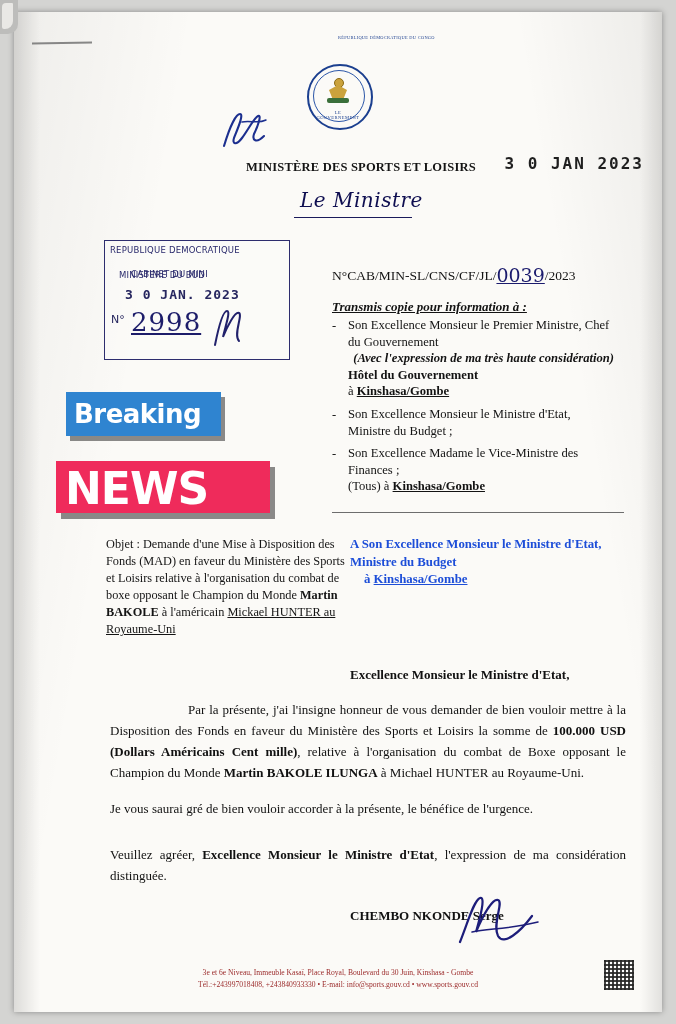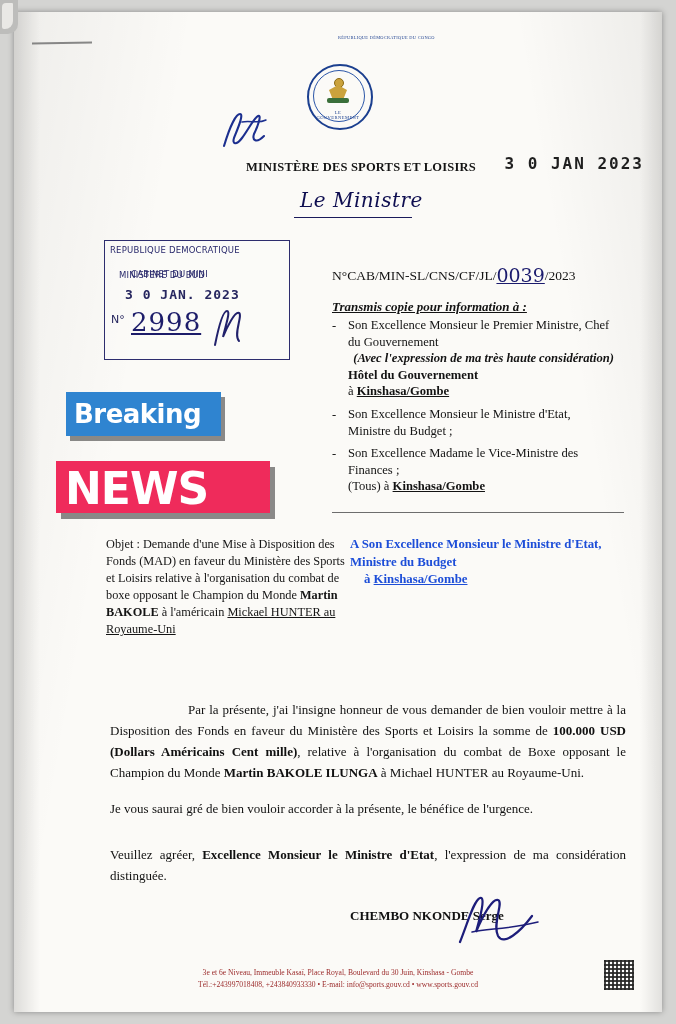--- a/index.html
+++ b/index.html
@@ -547,20 +547,21 @@
     </div>
 
     <div class="addressee">
       <div>A Son Excellence Monsieur le Ministre d'Etat,</div>
       <div>Ministre du Budget</div>
       <div style="padding-left:14px;">
         <span>à </span><span class="ul">Kinshasa/Gombe</span>
       </div>
     </div>
 
+    <div class="salutation">Excellence Monsieur le Ministre d'Etat,</div>
 
     <div class="body-p1">
       <span class="ind"></span><span>Par la présente, j'ai l'insigne honneur de vous demander de bien vouloir mettre à la Disposition des Fonds en faveur du Ministère des Sports et Loisirs la somme de </span><span class="bold">100.000 USD (Dollars Américains Cent mille)</span><span>, relative à l'organisation du combat de Boxe opposant le Champion du Monde </span><span class="bold">Martin BAKOLE ILUNGA</span><span> à Michael HUNTER au Royaume-Uni.</span>
     </div>
 
     <div class="body-p2">
       <span class="ind"></span><span>Je vous saurai gré de bien vouloir accorder à la présente, le bénéfice de l'urgence.</span>
     </div>
 
     <div class="body-p3">

